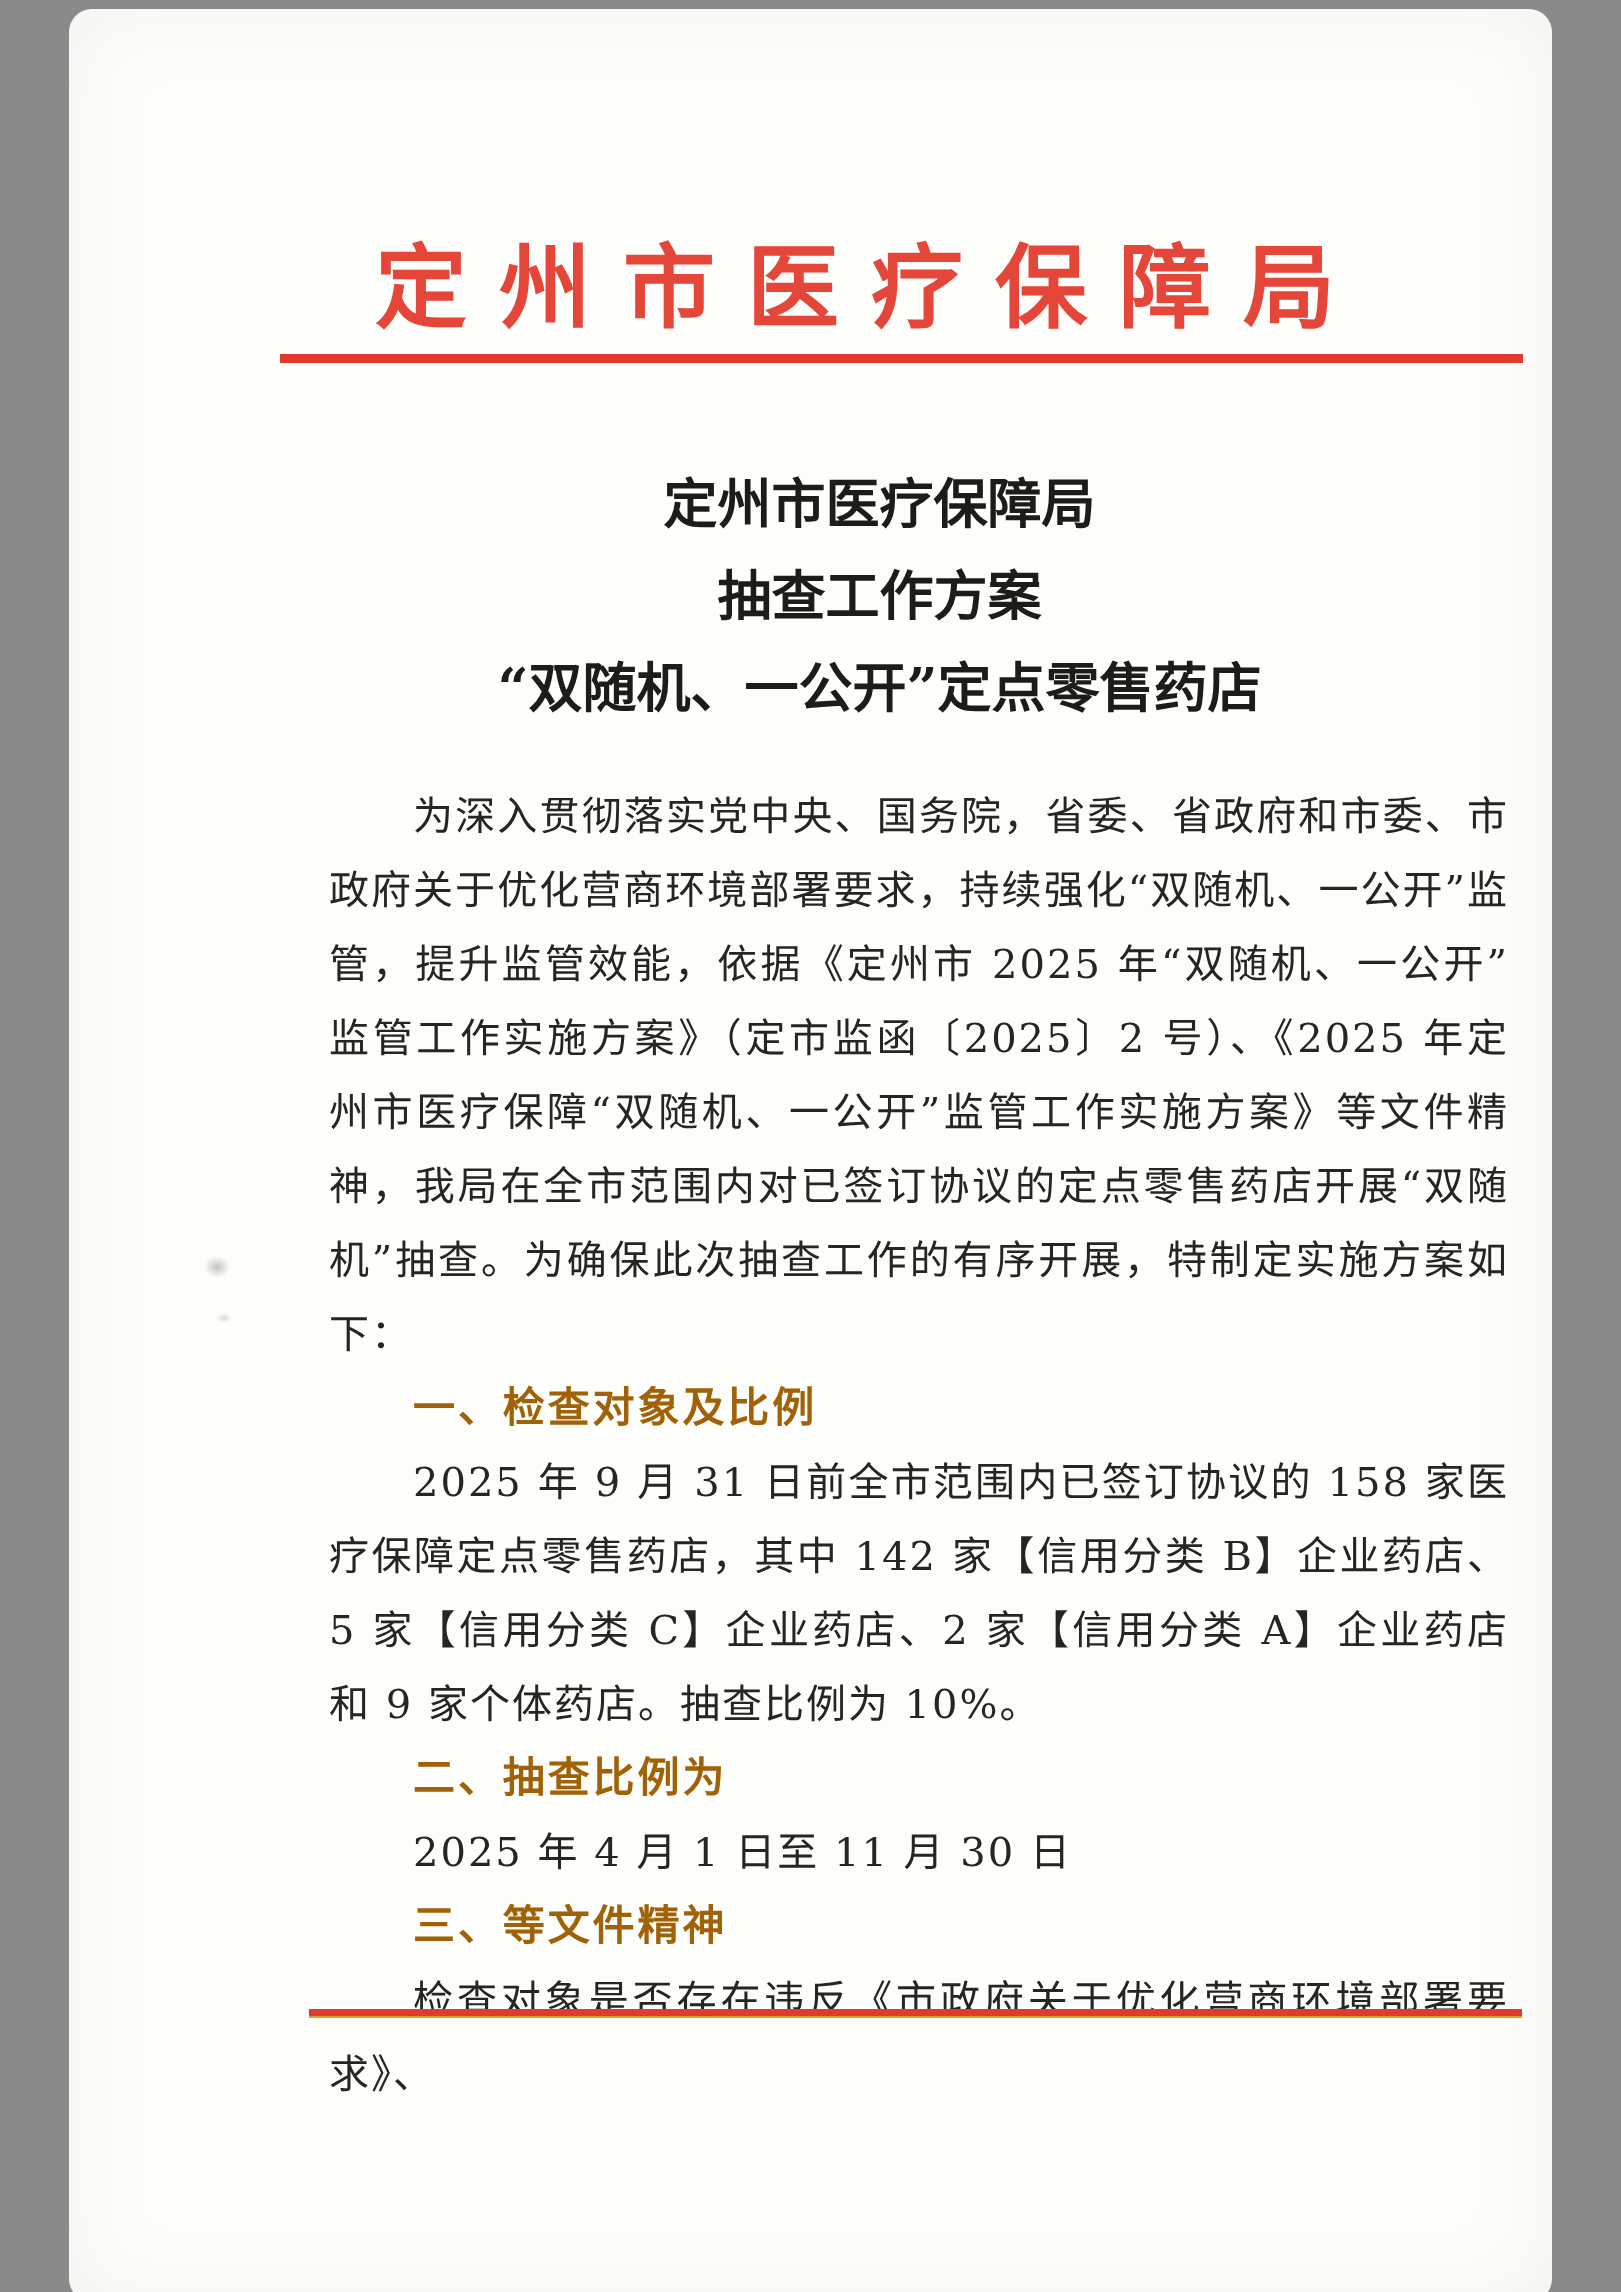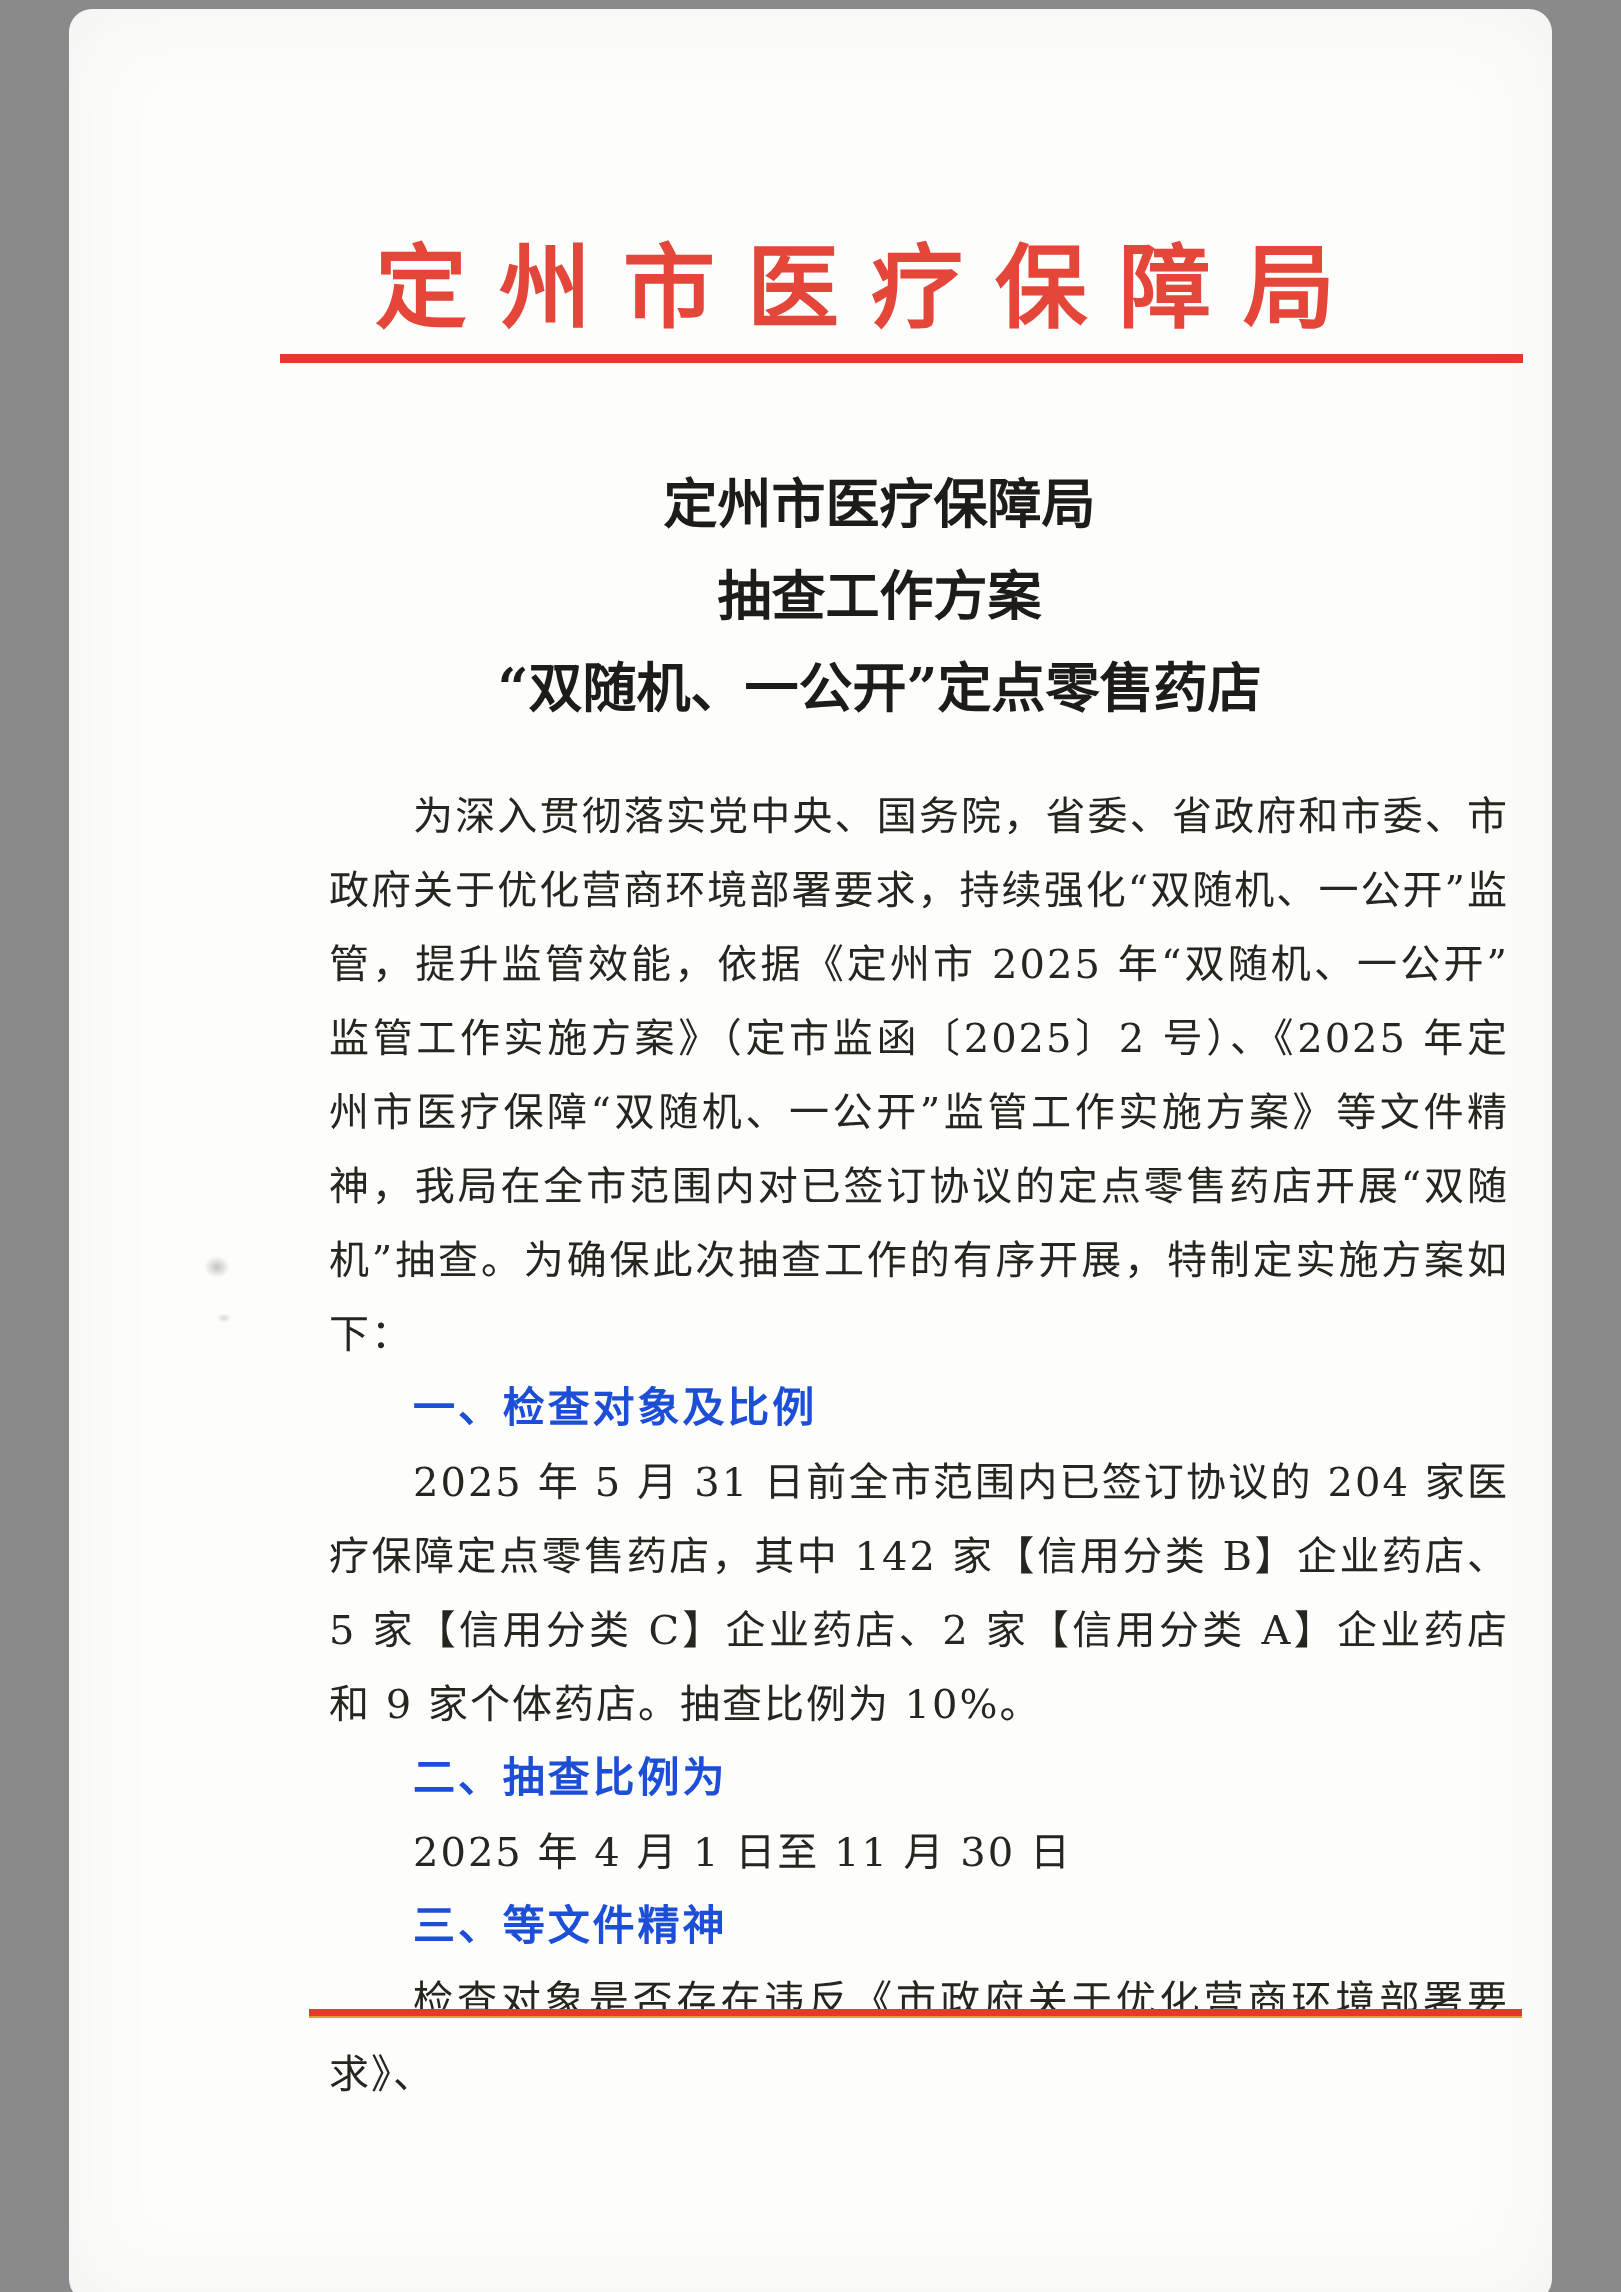--- a/index.html
+++ b/index.html
@@ -76,21 +76,21 @@
     margin: 0;
     text-indent: 84px;
   }
   .body-col .heading {
     margin: 0;
     text-indent: 84px;
     font-family: "DejaVu Sans", "Liberation Sans", sans-serif;
     font-weight: bold;
     font-size: 42px;
     letter-spacing: 2.9px;
-    color: #1d4ed8;
+    color: #a16207;
     text-align: left;
   }
 
   .rule-bottom {
     position: absolute;
     top: 2000px;
     left: 240px;
     width: 1213px;
     height: 6.9px;
     background: #e23a2d;
@@ -120,21 +120,21 @@
 
   <div class="doc-title">
     <div>定州市医疗保障局</div>
     <div>抽查工作方案</div>
     <div>“双随机、一公开”定点零售药店</div>
   </div>
 
   <div class="body-col">
     <p>为深入贯彻落实党中央、国务院，省委、省政府和市委、市政府关于优化营商环境部署要求，持续强化“双随机、一公开”监管，提升监管效能，依据《定州市 2025 年“双随机、一公开”监管工作实施方案》（定市监函〔2025〕2 号）、《2025 年定州市医疗保障“双随机、一公开”监管工作实施方案》等文件精神，我局在全市范围内对已签订协议的定点零售药店开展“双随机”抽查。为确保此次抽查工作的有序开展，特制定实施方案如下：</p>
     <p class="heading">一、检查对象及比例</p>
-    <p>2025 年 5 月 31 日前全市范围内已签订协议的 204 家医疗保障定点零售药店，其中 142 家【信用分类 B】企业药店、5 家【信用分类 C】企业药店、2 家【信用分类 A】企业药店和 9 家个体药店。抽查比例为 10%。</p>
+    <p>2025 年 9 月 31 日前全市范围内已签订协议的 158 家医疗保障定点零售药店，其中 142 家【信用分类 B】企业药店、5 家【信用分类 C】企业药店、2 家【信用分类 A】企业药店和 9 家个体药店。抽查比例为 10%。</p>
     <p class="heading">二、抽查比例为</p>
     <p>2025 年 4 月 1 日至 11 月 30 日</p>
     <p class="heading">三、等文件精神</p>
     <p>检查对象是否存在违反《市政府关于优化营商环境部署要求》、</p>
   </div>
 
   <div class="rule-bottom"></div>
 
   <div class="smudge-a"></div>
   <div class="smudge-b"></div>

